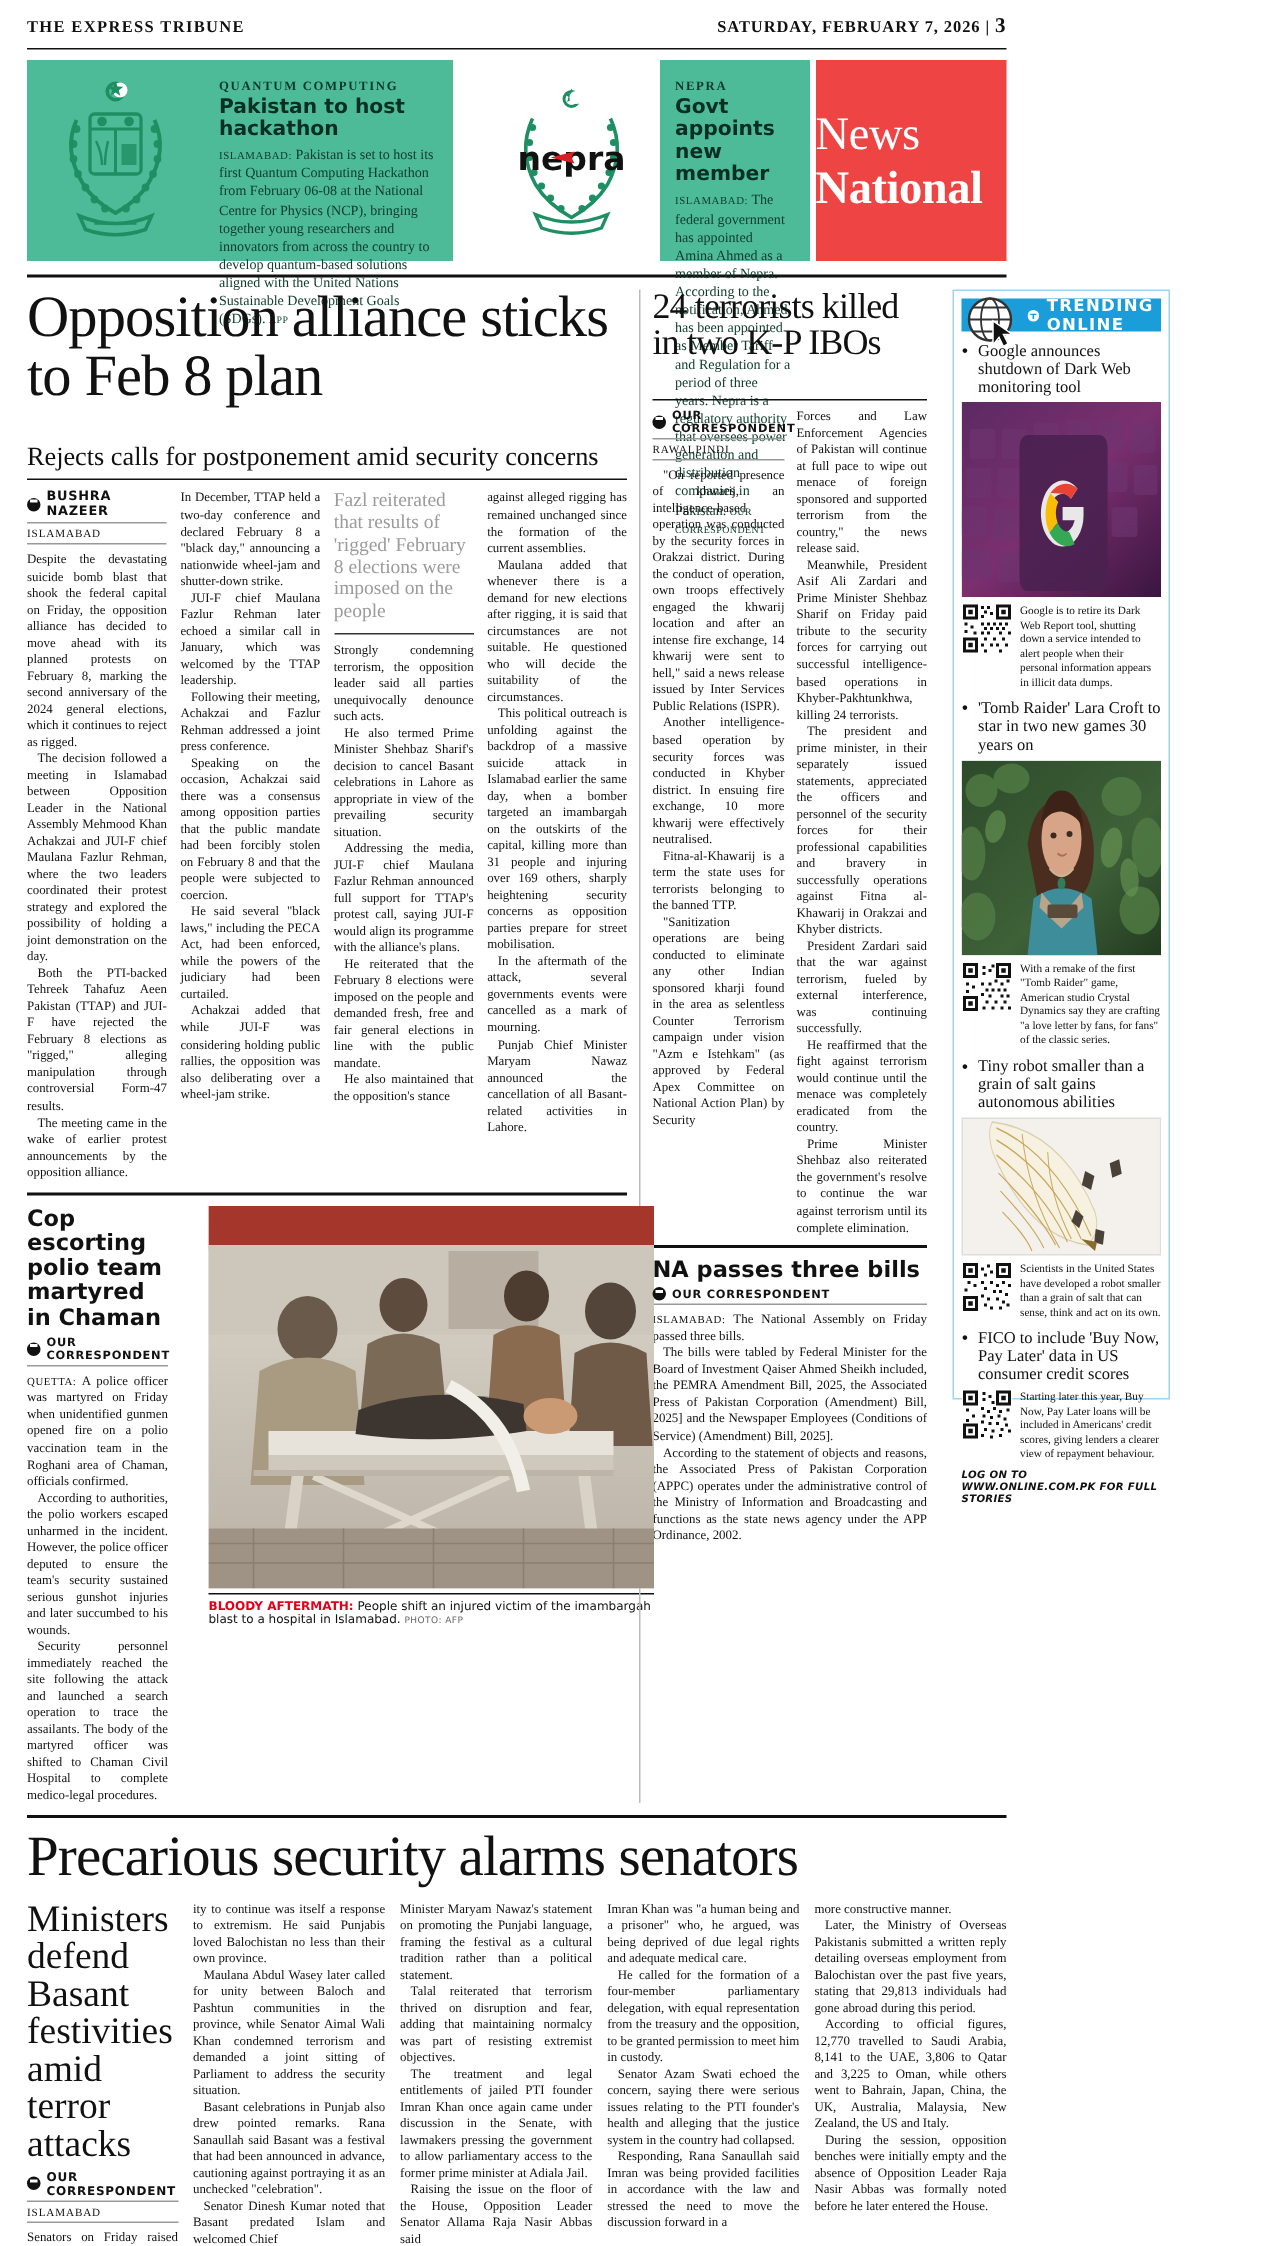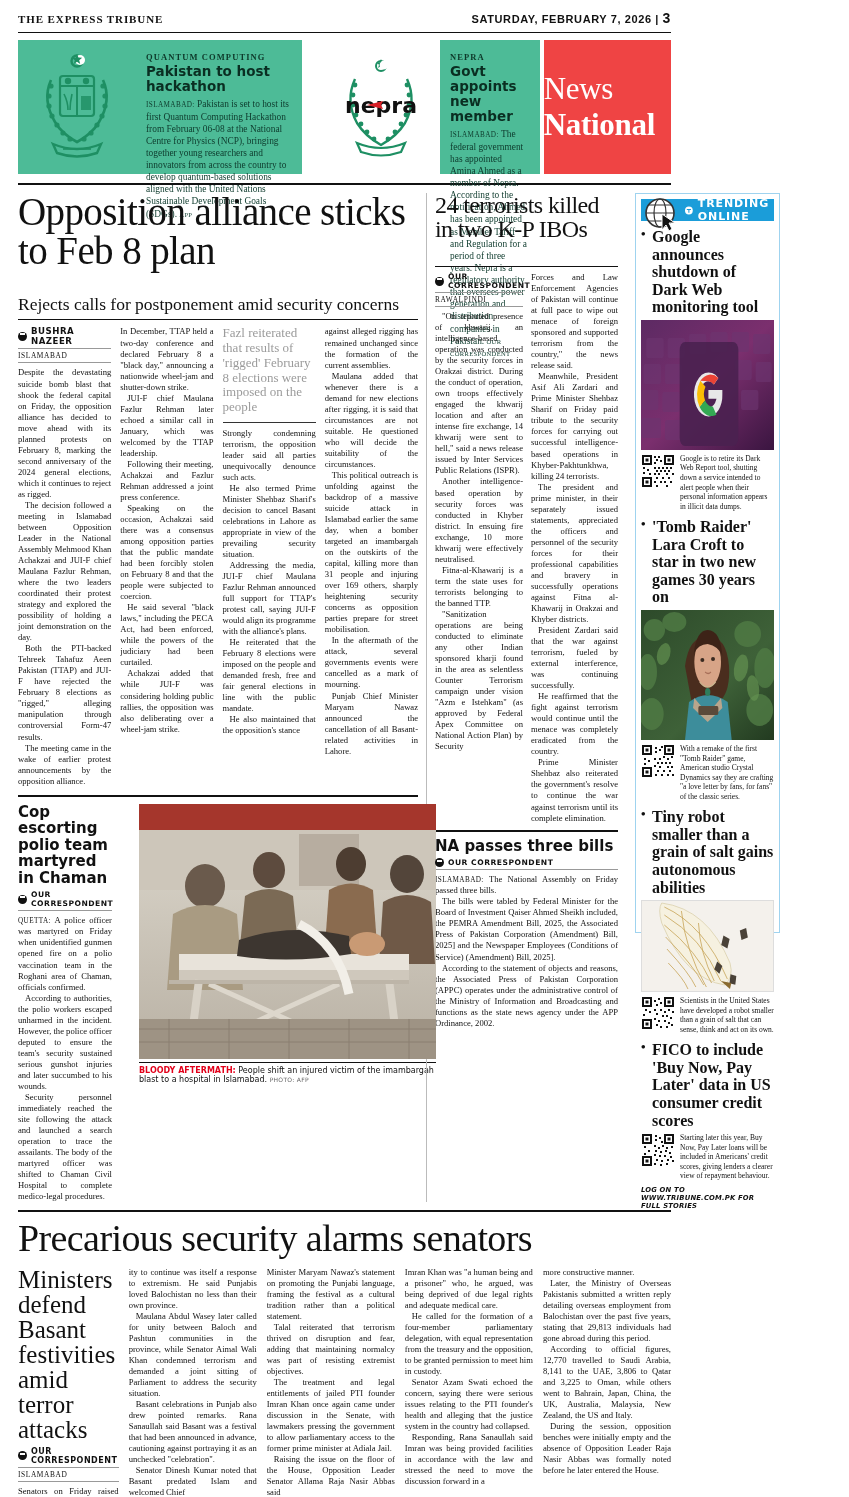--- a/index.html
+++ b/index.html
@@ -17,21 +17,21 @@
     display: flex; justify-content: space-between; align-items: baseline;
     padding: 10px 0 6px 0;
     border-bottom: 1.5px solid #111;
   }
   .masthead-left {
     font-family: "Liberation Serif", serif;
     font-size: 11px; letter-spacing: .9px; font-weight: 700;
     text-transform: uppercase;
   }
   .masthead-right {
-    font-family: Liberation Sans, sans-serif;
+    font-family: Liberation Serif, serif;
     font-size: 11px; letter-spacing: .6px; font-weight: 700;
     text-transform: uppercase;
   }
   .masthead-right .pg { font-size: 14px; }
 
   
   .topstrip { display: flex; gap: 4px; margin-top: 7px; height: 134px; }
   .brief {
     display: flex; width: 392px; height: 134px;
   }
@@ -141,21 +141,21 @@
     display: flex; align-items: center; padding-left: 44px; gap: 5px;
     font-family: "DejaVu Sans", sans-serif; font-size: 11px;
     font-weight: 700; letter-spacing: .9px;
   }
   .globe {
     position: absolute; left: 7px; top: 2px; width: 38px; height: 38px;
   }
   .trend-item { margin-top: 7px; }
   .trend-title {
     font-family: "Liberation Serif", serif;
-    font-size: 16px; font-weight: 700; line-height: 1.1;
+    font-size: 11px; font-weight: 400; line-height: 1.1;
     padding-left: 11px; position: relative;
   }
   .trend-title:before {
     content: "•"; position: absolute; left: 0px; top: -1px; font-size: 13px;
   }
   .trend-img { width: 100%; margin-top: 4px; position: relative; overflow: hidden; }
   .trend-cap { display: flex; gap: 5px; margin-top: 4px; align-items: flex-start; }
   .qr { width: 34px; height: 34px; flex: none; }
   .trend-cap-txt { font-size: 7.5px; line-height: 1.27; }
   .trend-foot {
@@ -752,21 +752,21 @@
                 <rect x="13" y="30" width="2" height="2"></rect>
                   <rect x="19" y="31" width="2" height="2"></rect>
                   <rect x="25" y="30" width="2" height="2"></rect>
                 <rect x="3" y="13" width="2" height="2"></rect>
                   <rect x="7" y="17" width="2" height="2"></rect>
                   <rect x="3" y="20" width="2" height="2"></rect>
               </g>
             </svg>
             <div class="trend-cap-txt">Starting later this year, Buy Now, Pay Later loans will be included in Americans' credit scores, giving lenders a clearer view of repayment behaviour.</div>
           </div>
-          <div class="trend-foot">LOG ON TO WWW.TRIBUNE.COM.PK FOR FULL STORIES</div>
+          <div class="trend-foot">LOG ON TO WWW.ONLINE.COM.PK FOR FULL STORIES</div>
         </div>
       </div>
     </div>
   </div>
 
   <hr class="rule" style="margin:8px 0 8px 0;">
 
   <div>
     <h1 class="lead" style="font-size:38px; margin-bottom:9px;">Precarious security alarms senators</h1>
     <div style="display:flex; gap:10px;">

